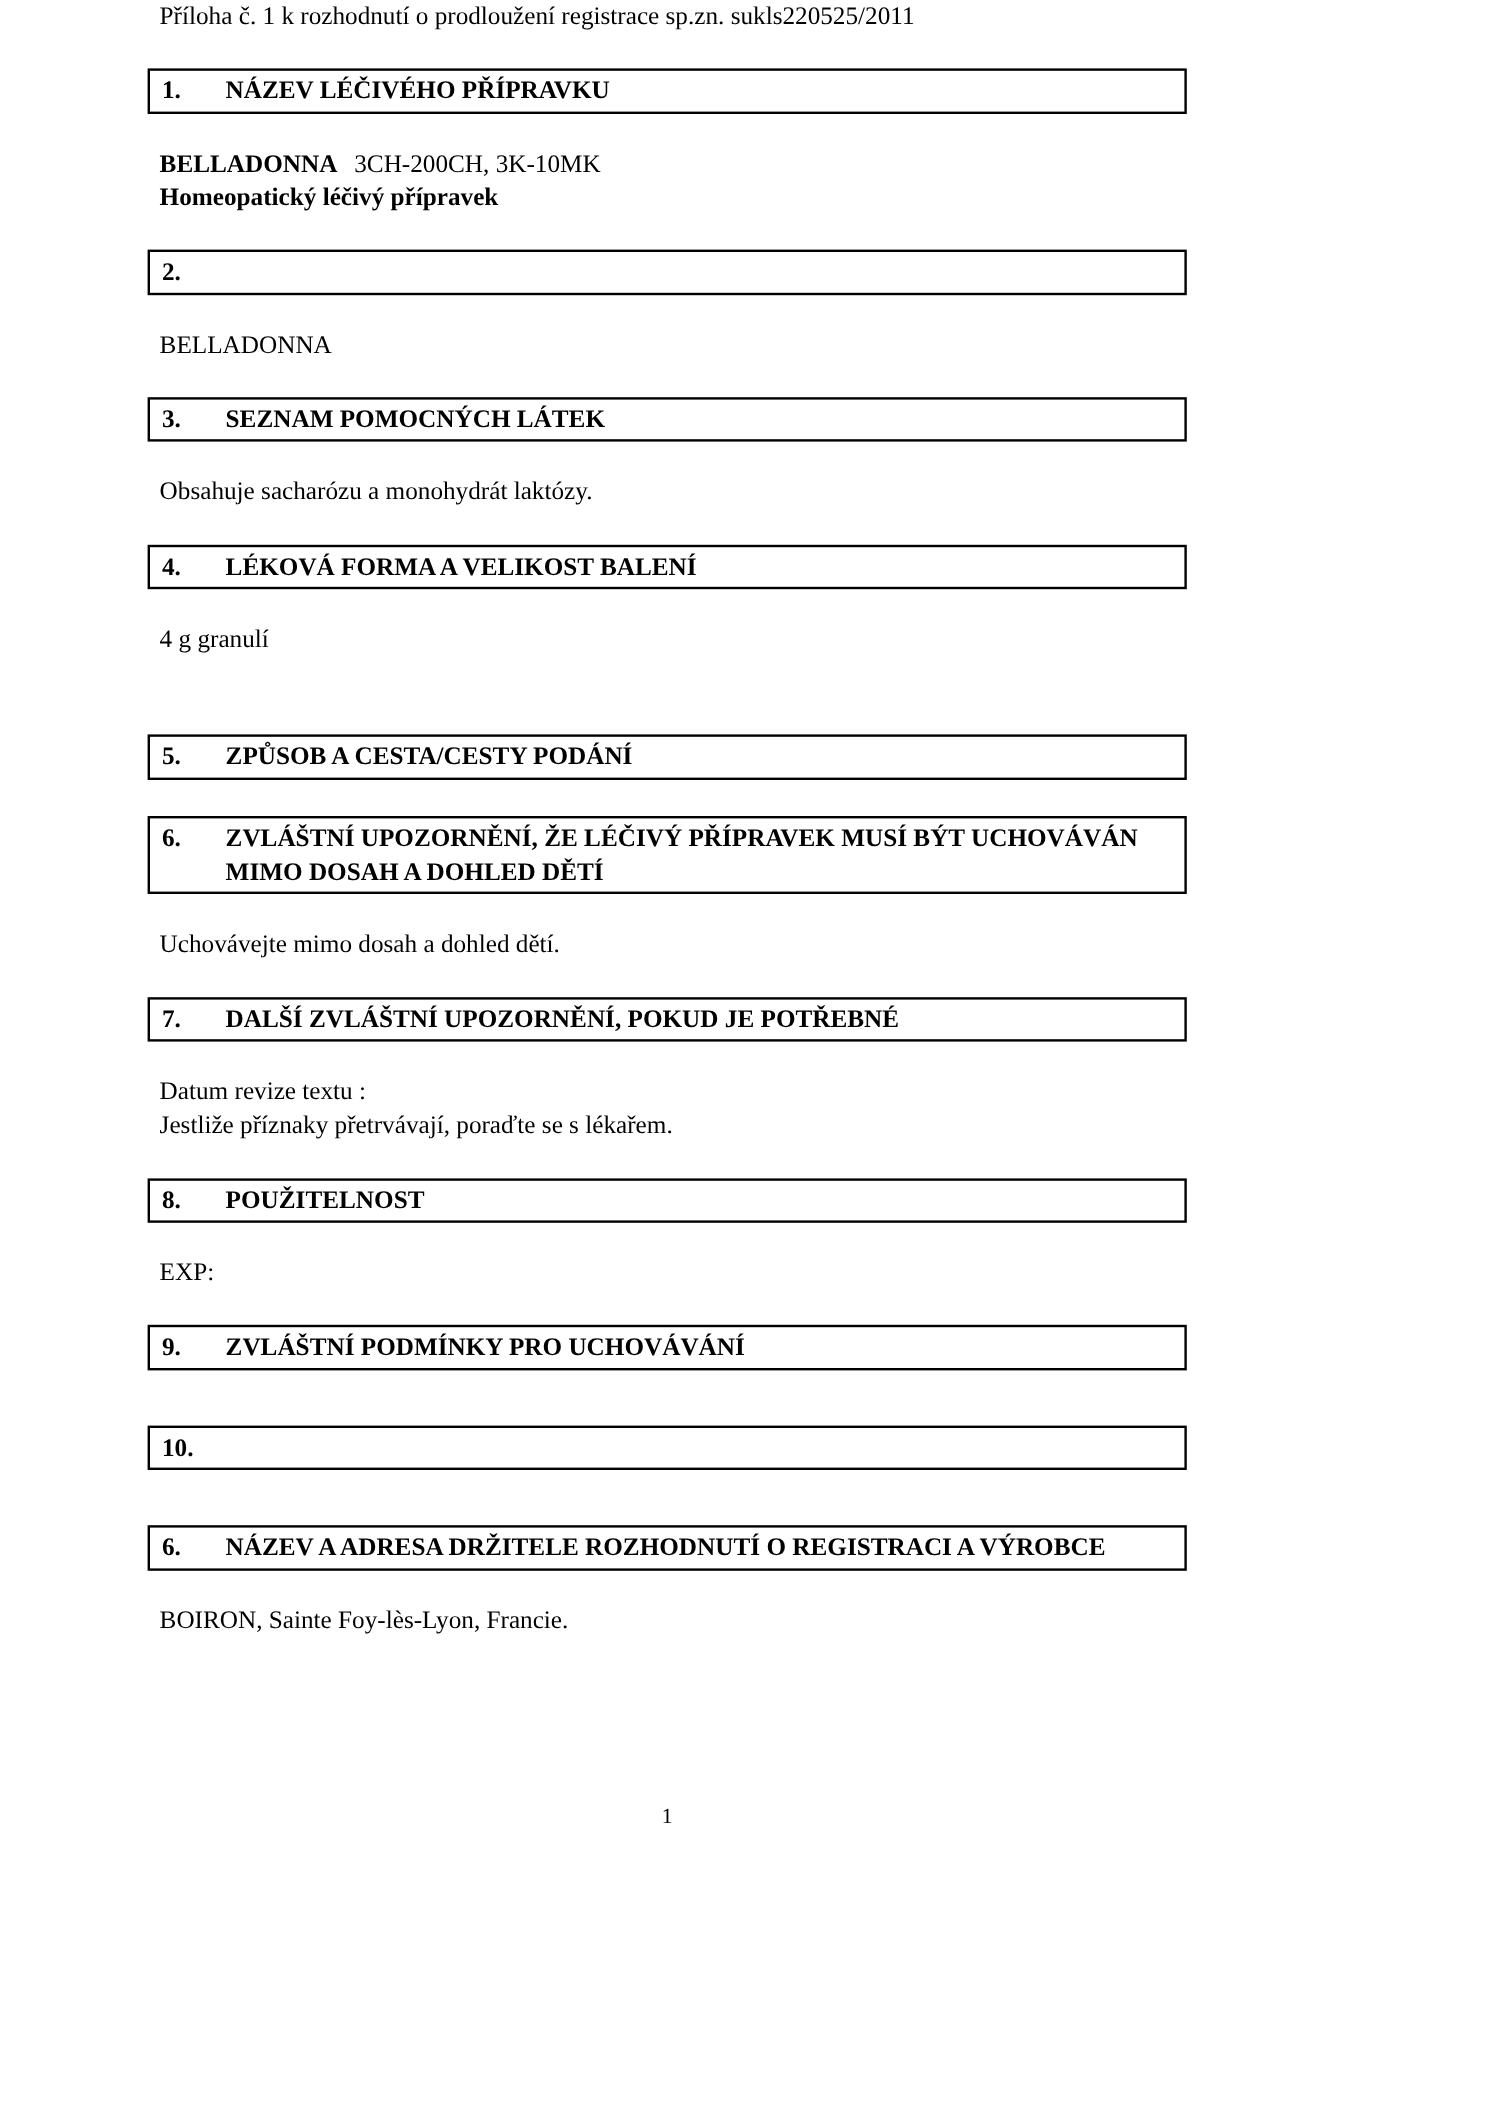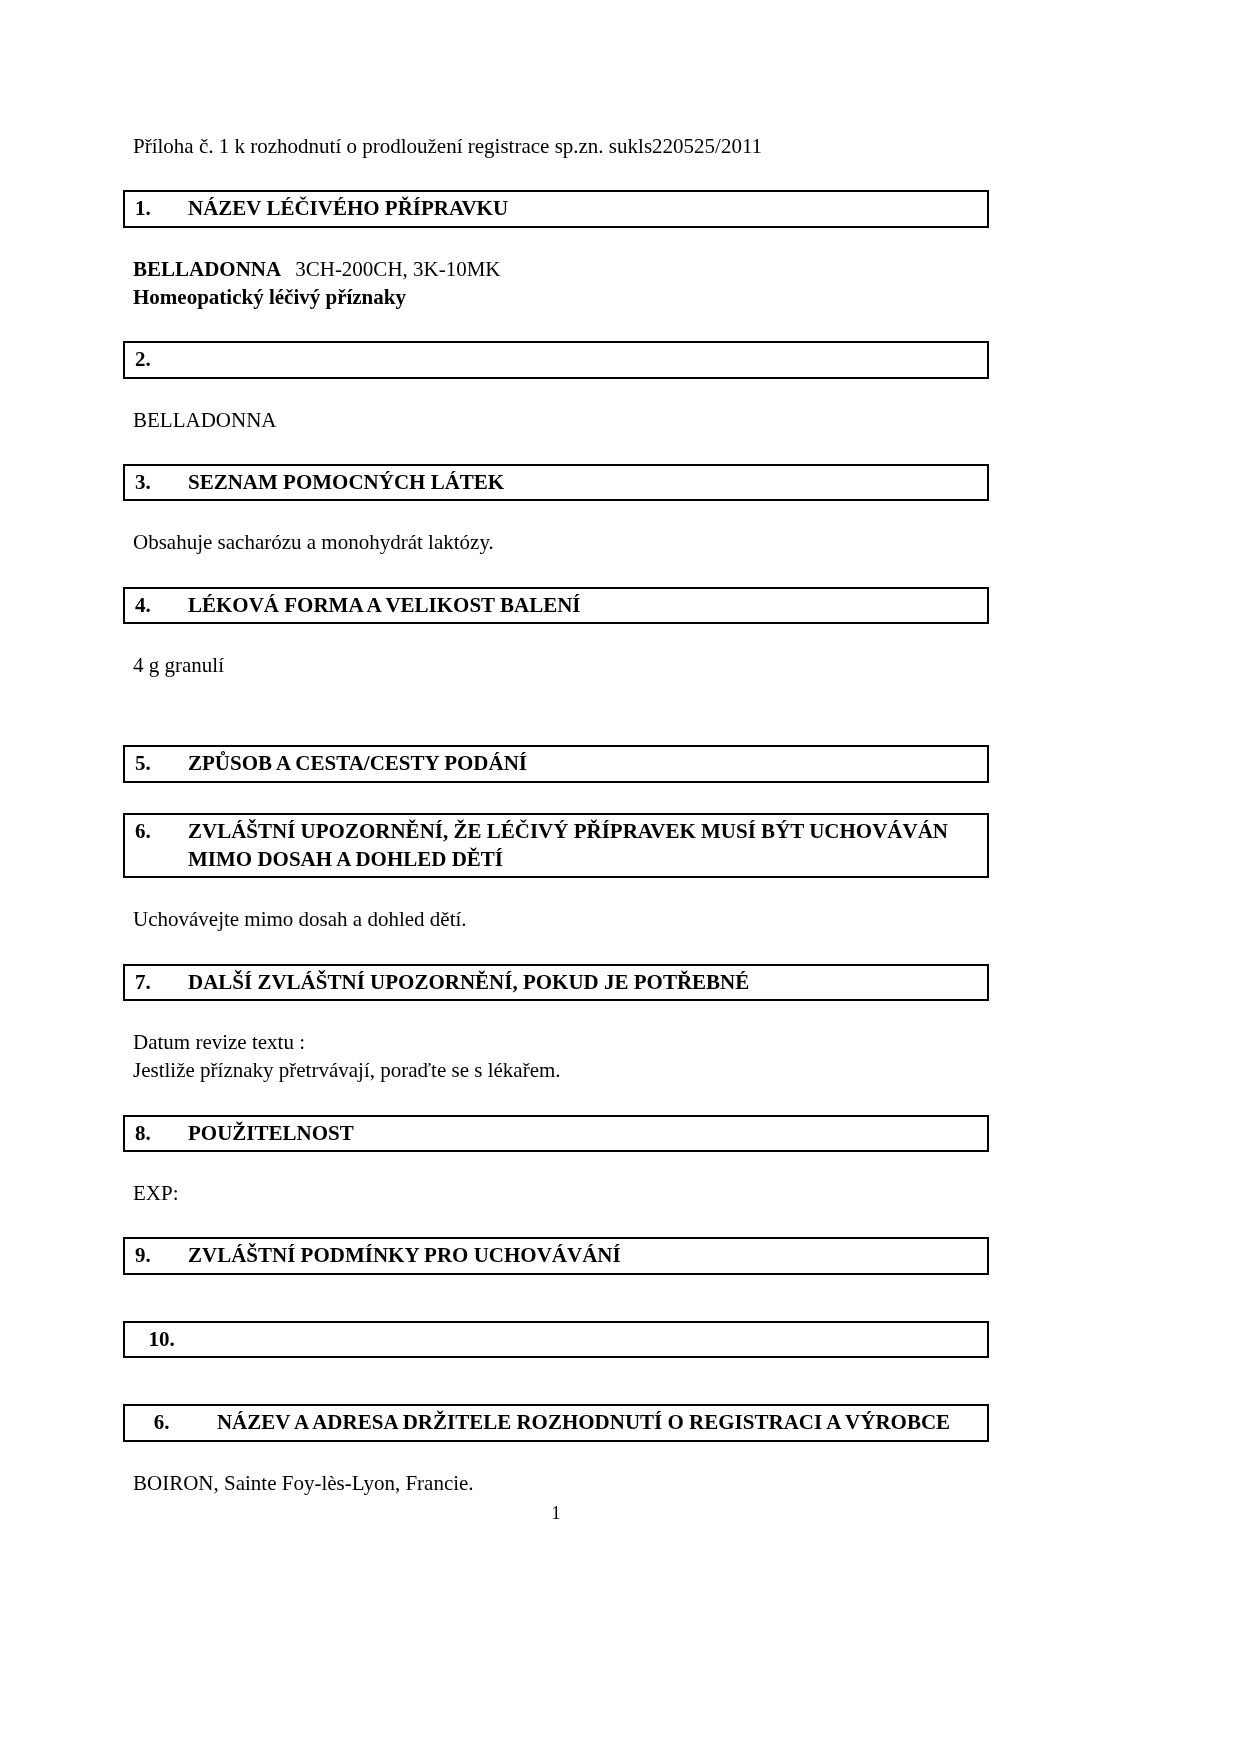--- a/index.html
+++ b/index.html
@@ -13,21 +13,20 @@
     position: relative;
     font-family: "Liberation Serif", "DejaVu Serif", serif;
     font-size: 21px;
     color: #000000;
     overflow: hidden;
   }
   .page {
     position: relative;
     margin-left: 123px;
     width: 866px;
-    padding-top: 133px;
     box-sizing: border-box;
   }
   .preamble {
     padding-left: 10px;
     margin: 0 0 26px 0;
     line-height: 1.3;
   }
   .section-header {
     border: 2px solid #000000;
     box-sizing: border-box;
@@ -46,21 +45,21 @@
     flex: 1;
   }
   .body-block {
     padding-left: 10px;
     line-height: 1.35;
   }
   .body-line {
     margin: 0;
   }
   .mt-lg { margin-top: 66px; }
-  .mt-md { margin-top: 46px; text-align: center; }
+  .mt-md { margin-top: 46px; }
   .strengths { margin-left: 14px; }
   .footer-page-number {
     position: absolute;
     top: 1503px;
     left: 123px;
     width: 866px;
     text-align: center;
     font-size: 18px;
   }
 </style>
@@ -70,21 +69,21 @@
 <div class="page">
 
   <p class="preamble">Příloha č. 1  k rozhodnutí o prodloužení registrace sp.zn. sukls220525/2011</p>
 
   <div class="section-header">
     <span class="sec-num">1.</span>
     <span class="sec-title">NÁZEV LÉČIVÉHO PŘÍPRAVKU</span>
   </div>
   <div class="body-block">
     <p class="body-line"><strong>BELLADONNA</strong><span class="strengths">3CH-200CH, 3K-10MK</span></p>
-    <p class="body-line"><strong>Homeopatický léčivý příznaky</strong></p>
+    <p class="body-line"><strong>Homeopatický léčivý přípravek</strong></p>
   </div>
 
   <div class="section-header">
     <span class="sec-num">2.</span>
   </div>
   <div class="body-block">
     <p class="body-line">BELLADONNA</p>
   </div>
 
   <div class="section-header">

